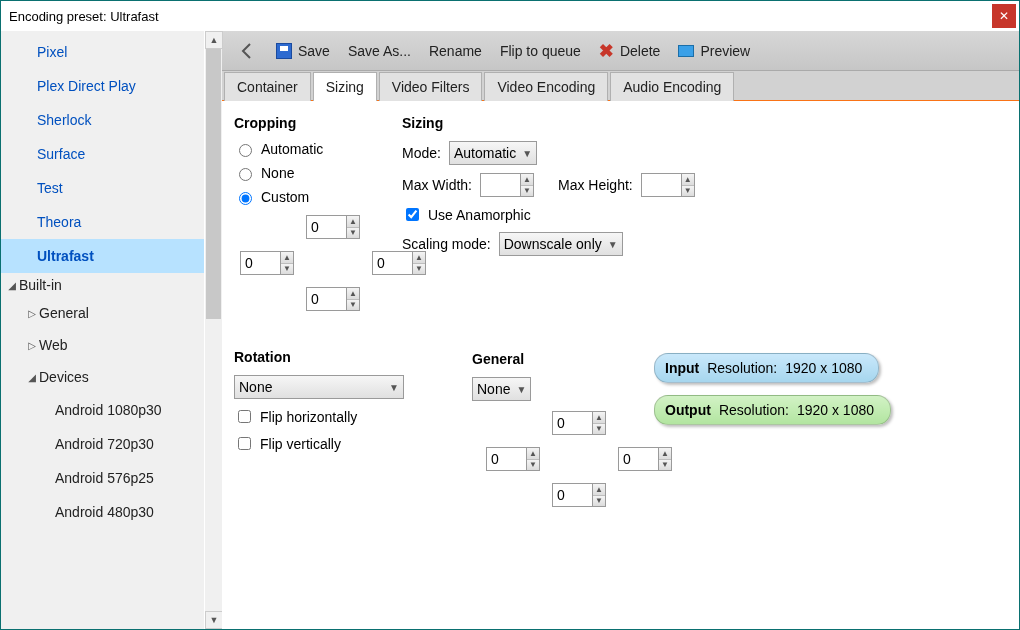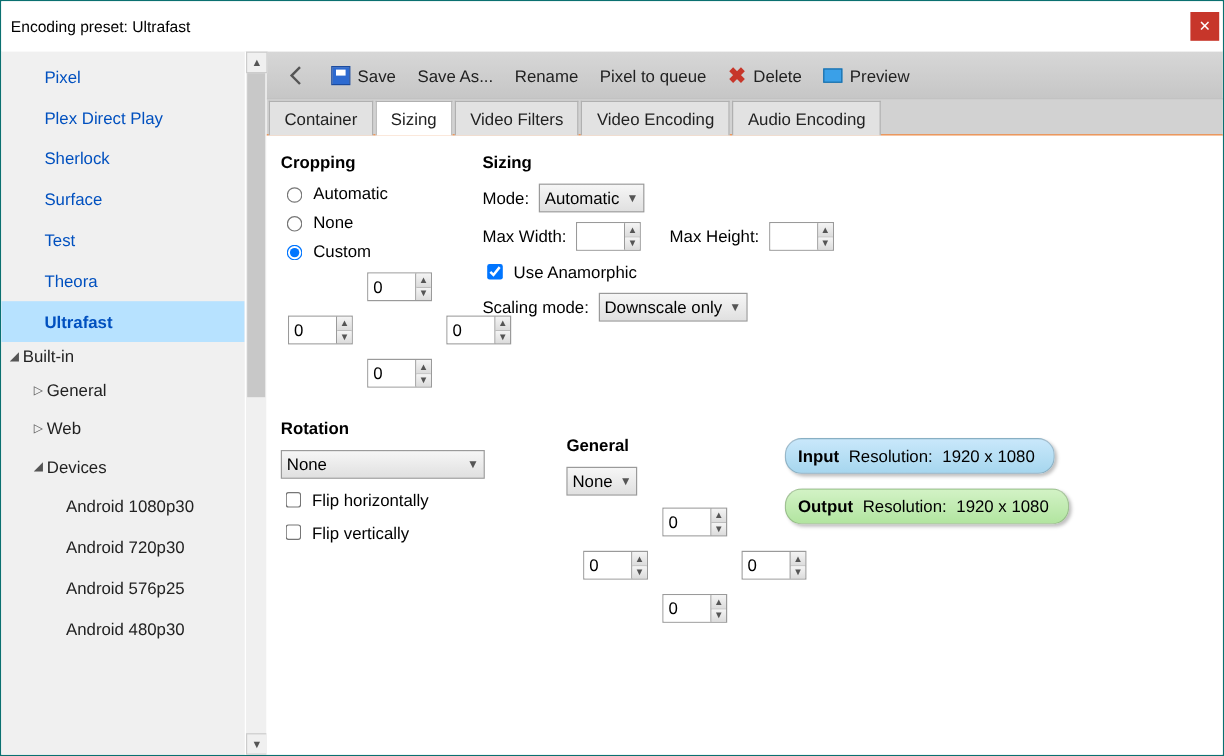--- a/index.html
+++ b/index.html
@@ -1,19 +1,19 @@
 <!DOCTYPE html>
 <html><head>
 <meta charset="utf-8">
 <style>
 * { box-sizing: border-box; font-family: "Segoe UI", Tahoma, sans-serif; font-size: 14px; }
 html, body { margin: 0; padding: 0; }
 body { width: 1020px; height: 630px; overflow: hidden; border: 1.5px solid #0a7070; background: #fff; display: flex; flex-direction: column; }
 
-.titlebar { height: 42px; display: flex; align-items: center; padding-left: 8px; background: #fff; }
+.titlebar { height: 30px; display: flex; align-items: center; padding-left: 8px; background: #fff; }
 .titlebar-title { flex: 1; font-size: 13px; }
 .titlebar-close { width: 24px; height: 24px; background: #c7362a; color: #fff; display: flex; align-items: center; justify-content: center; margin-right: 3px; font-size: 12px; cursor: pointer; }
 
 .content { flex: 1; display: flex; min-height: 0; }
 
 .sidebar { width: 221px; background: #f0f0f0; display: flex; position: relative; }
 .tree { flex: 1; overflow: hidden; padding-top: 4px; padding-bottom: 4px; text-align: center; }
 .tree-item { display: flex; align-items: center; height: 34px; padding-left: 36px; color: #0050bf; cursor: pointer; }
 .tree-item.selected { background: #b7e2ff; font-weight: bold; }
 .tree-group { display: flex; align-items: center; height: 24px; padding-left: 4px; color: #222; cursor: pointer; }
@@ -125,21 +125,21 @@
           <span class="ico ico-save"></span>
           <span>Save</span>
         </div>
       <div class="tb-btn">
           <span>Save As...</span>
         </div>
       <div class="tb-btn">
           <span>Rename</span>
         </div>
       <div class="tb-btn">
-          <span>Pixel to queue</span>
+          <span>Flip to queue</span>
         </div>
       <div class="tb-btn del">
           <span class="ico-x">✖</span>
           <span>Delete</span>
         </div>
       <div class="tb-btn">
           <span class="ico-prev"></span>
           <span>Preview</span>
         </div>
     </div>
@@ -247,21 +247,21 @@
         </div>
         <div class="row">
           <span>Scaling mode:</span>
           <div class="sel">
               <span>Downscale only</span>
               <span class="cv">▼</span>
             </div>
         </div>
       </div>
 
-      <div class="section" style="left:12px; top:236px; width:200px;">
+      <div class="section" style="left:12px; top:248px; width:200px;">
         <h4>Rotation</h4>
         <div class="row">
             <div class="sel" style="width:170px;justify-content:space-between;">
               <span>None</span>
               <span class="cv">▼</span>
             </div>
           </div>
         <div class="row">
             <label class="check">
               <input type="checkbox" style="">

